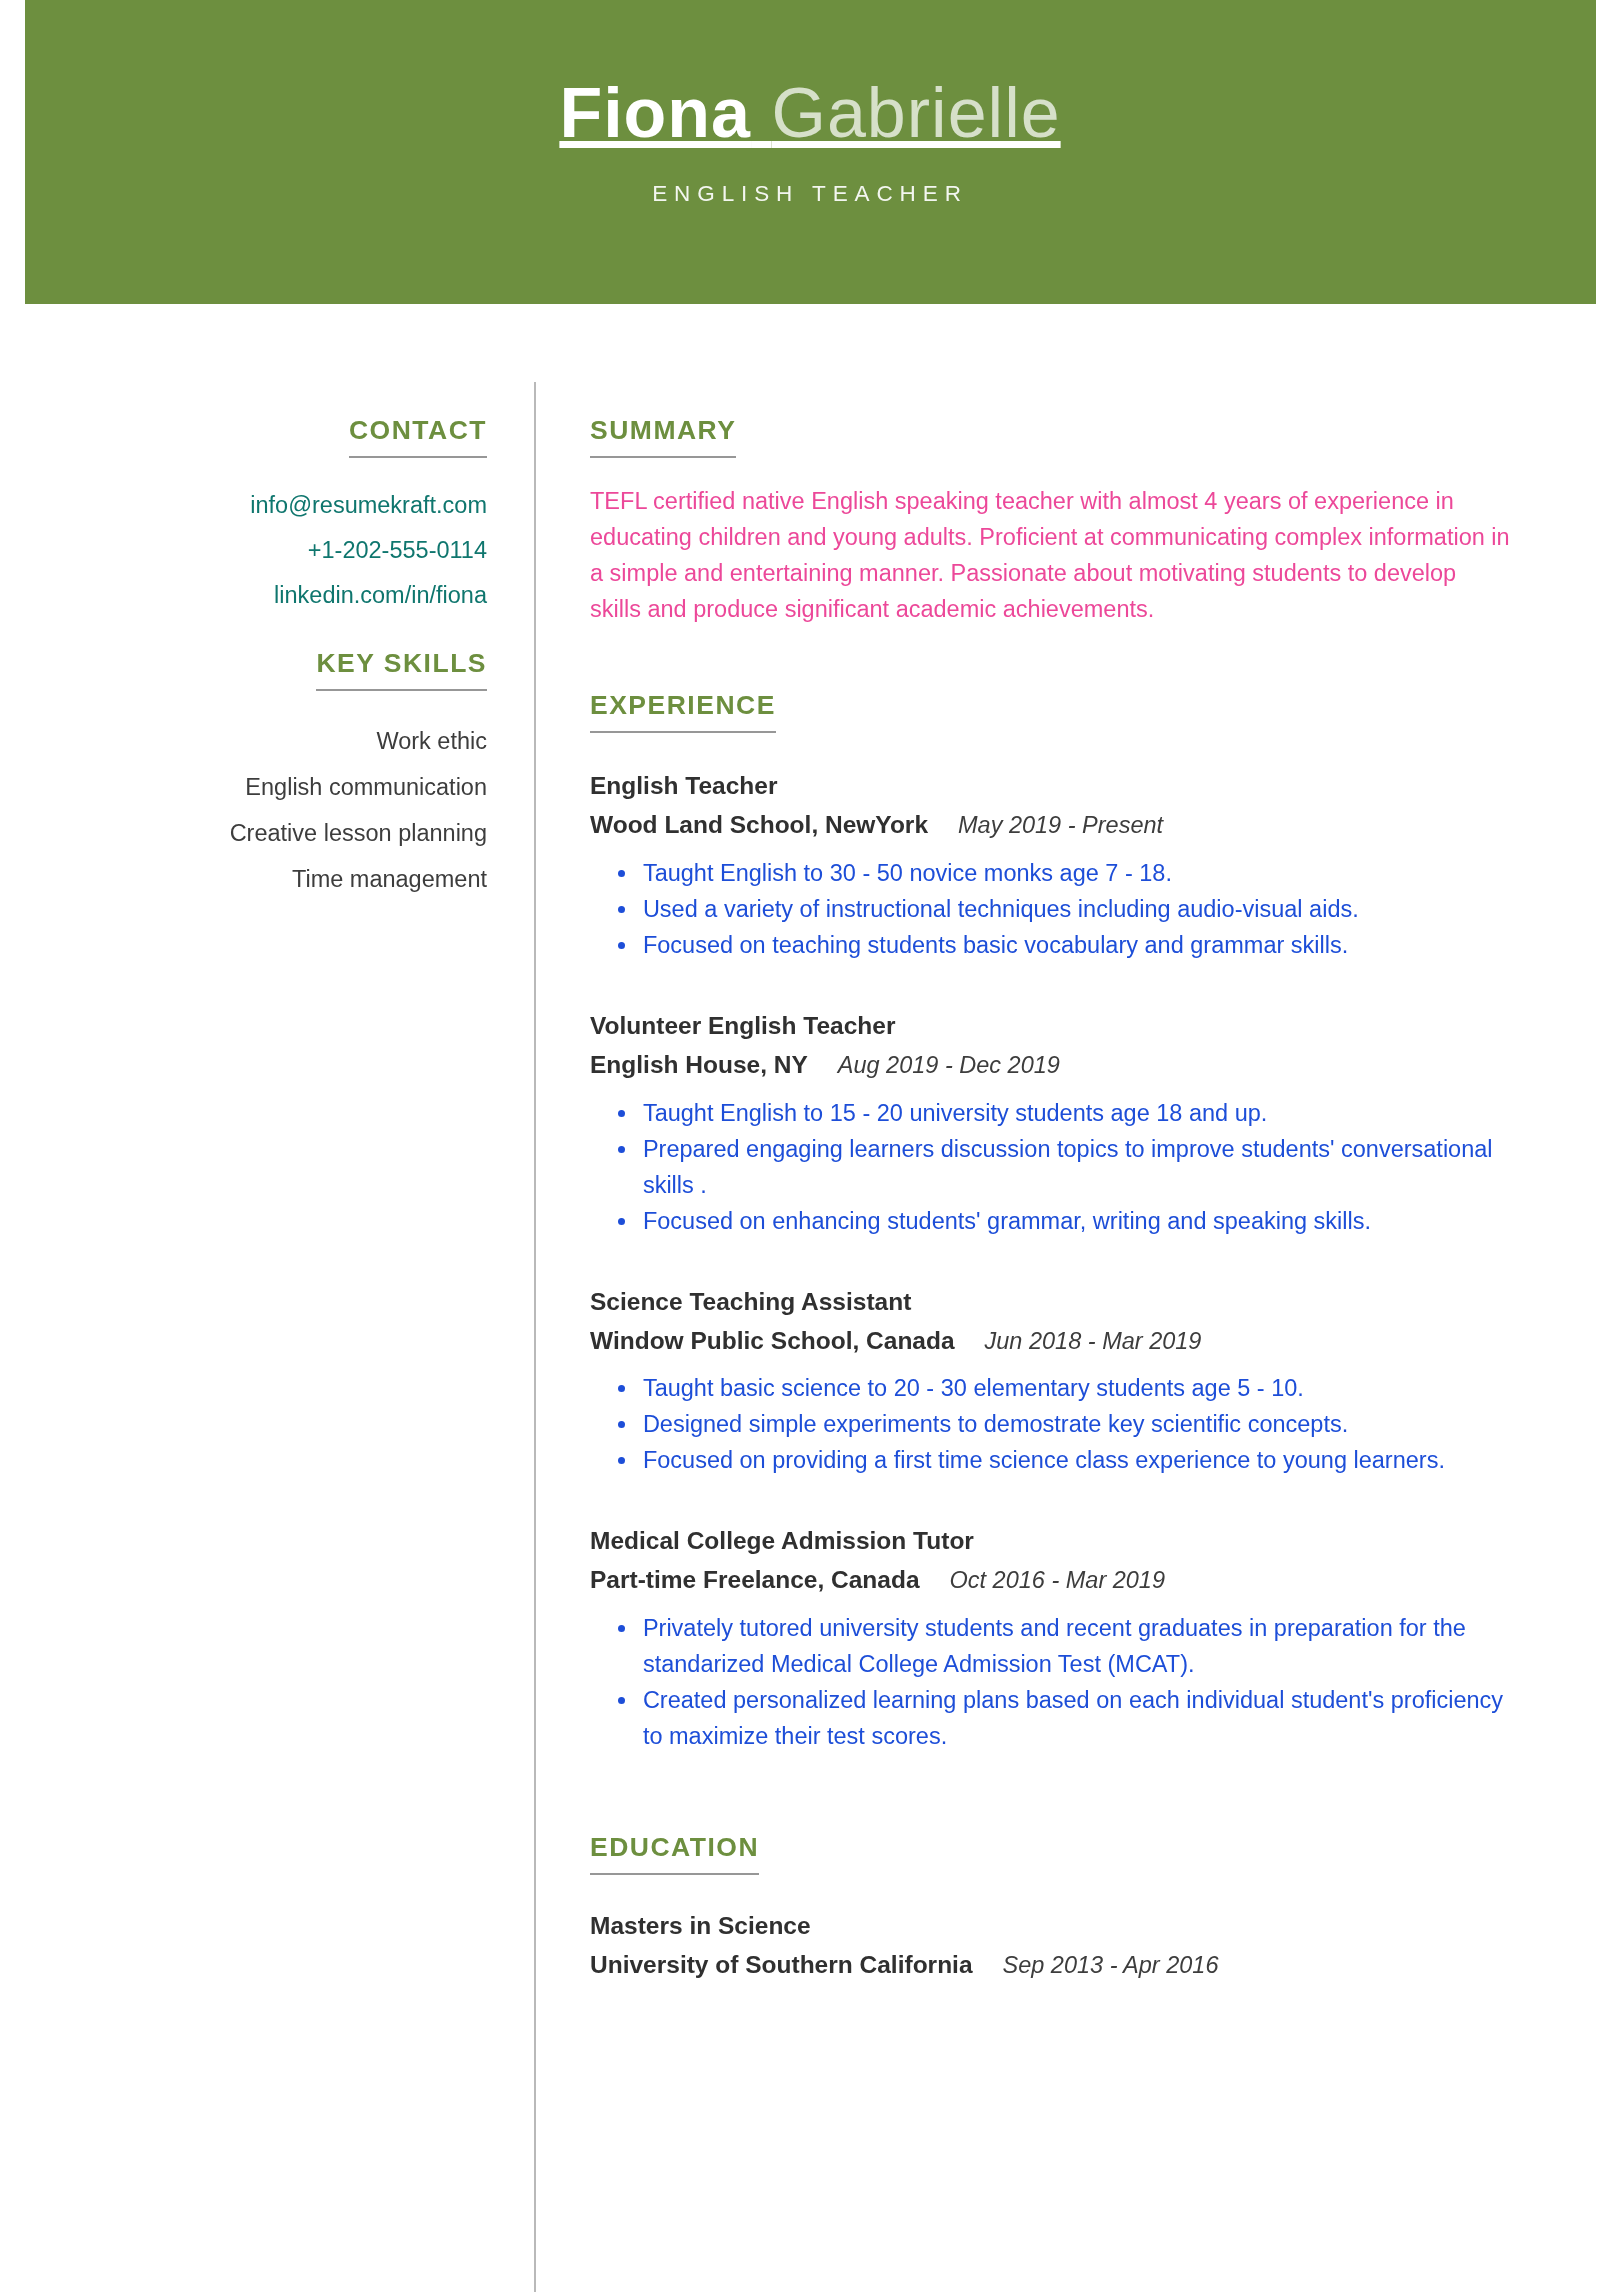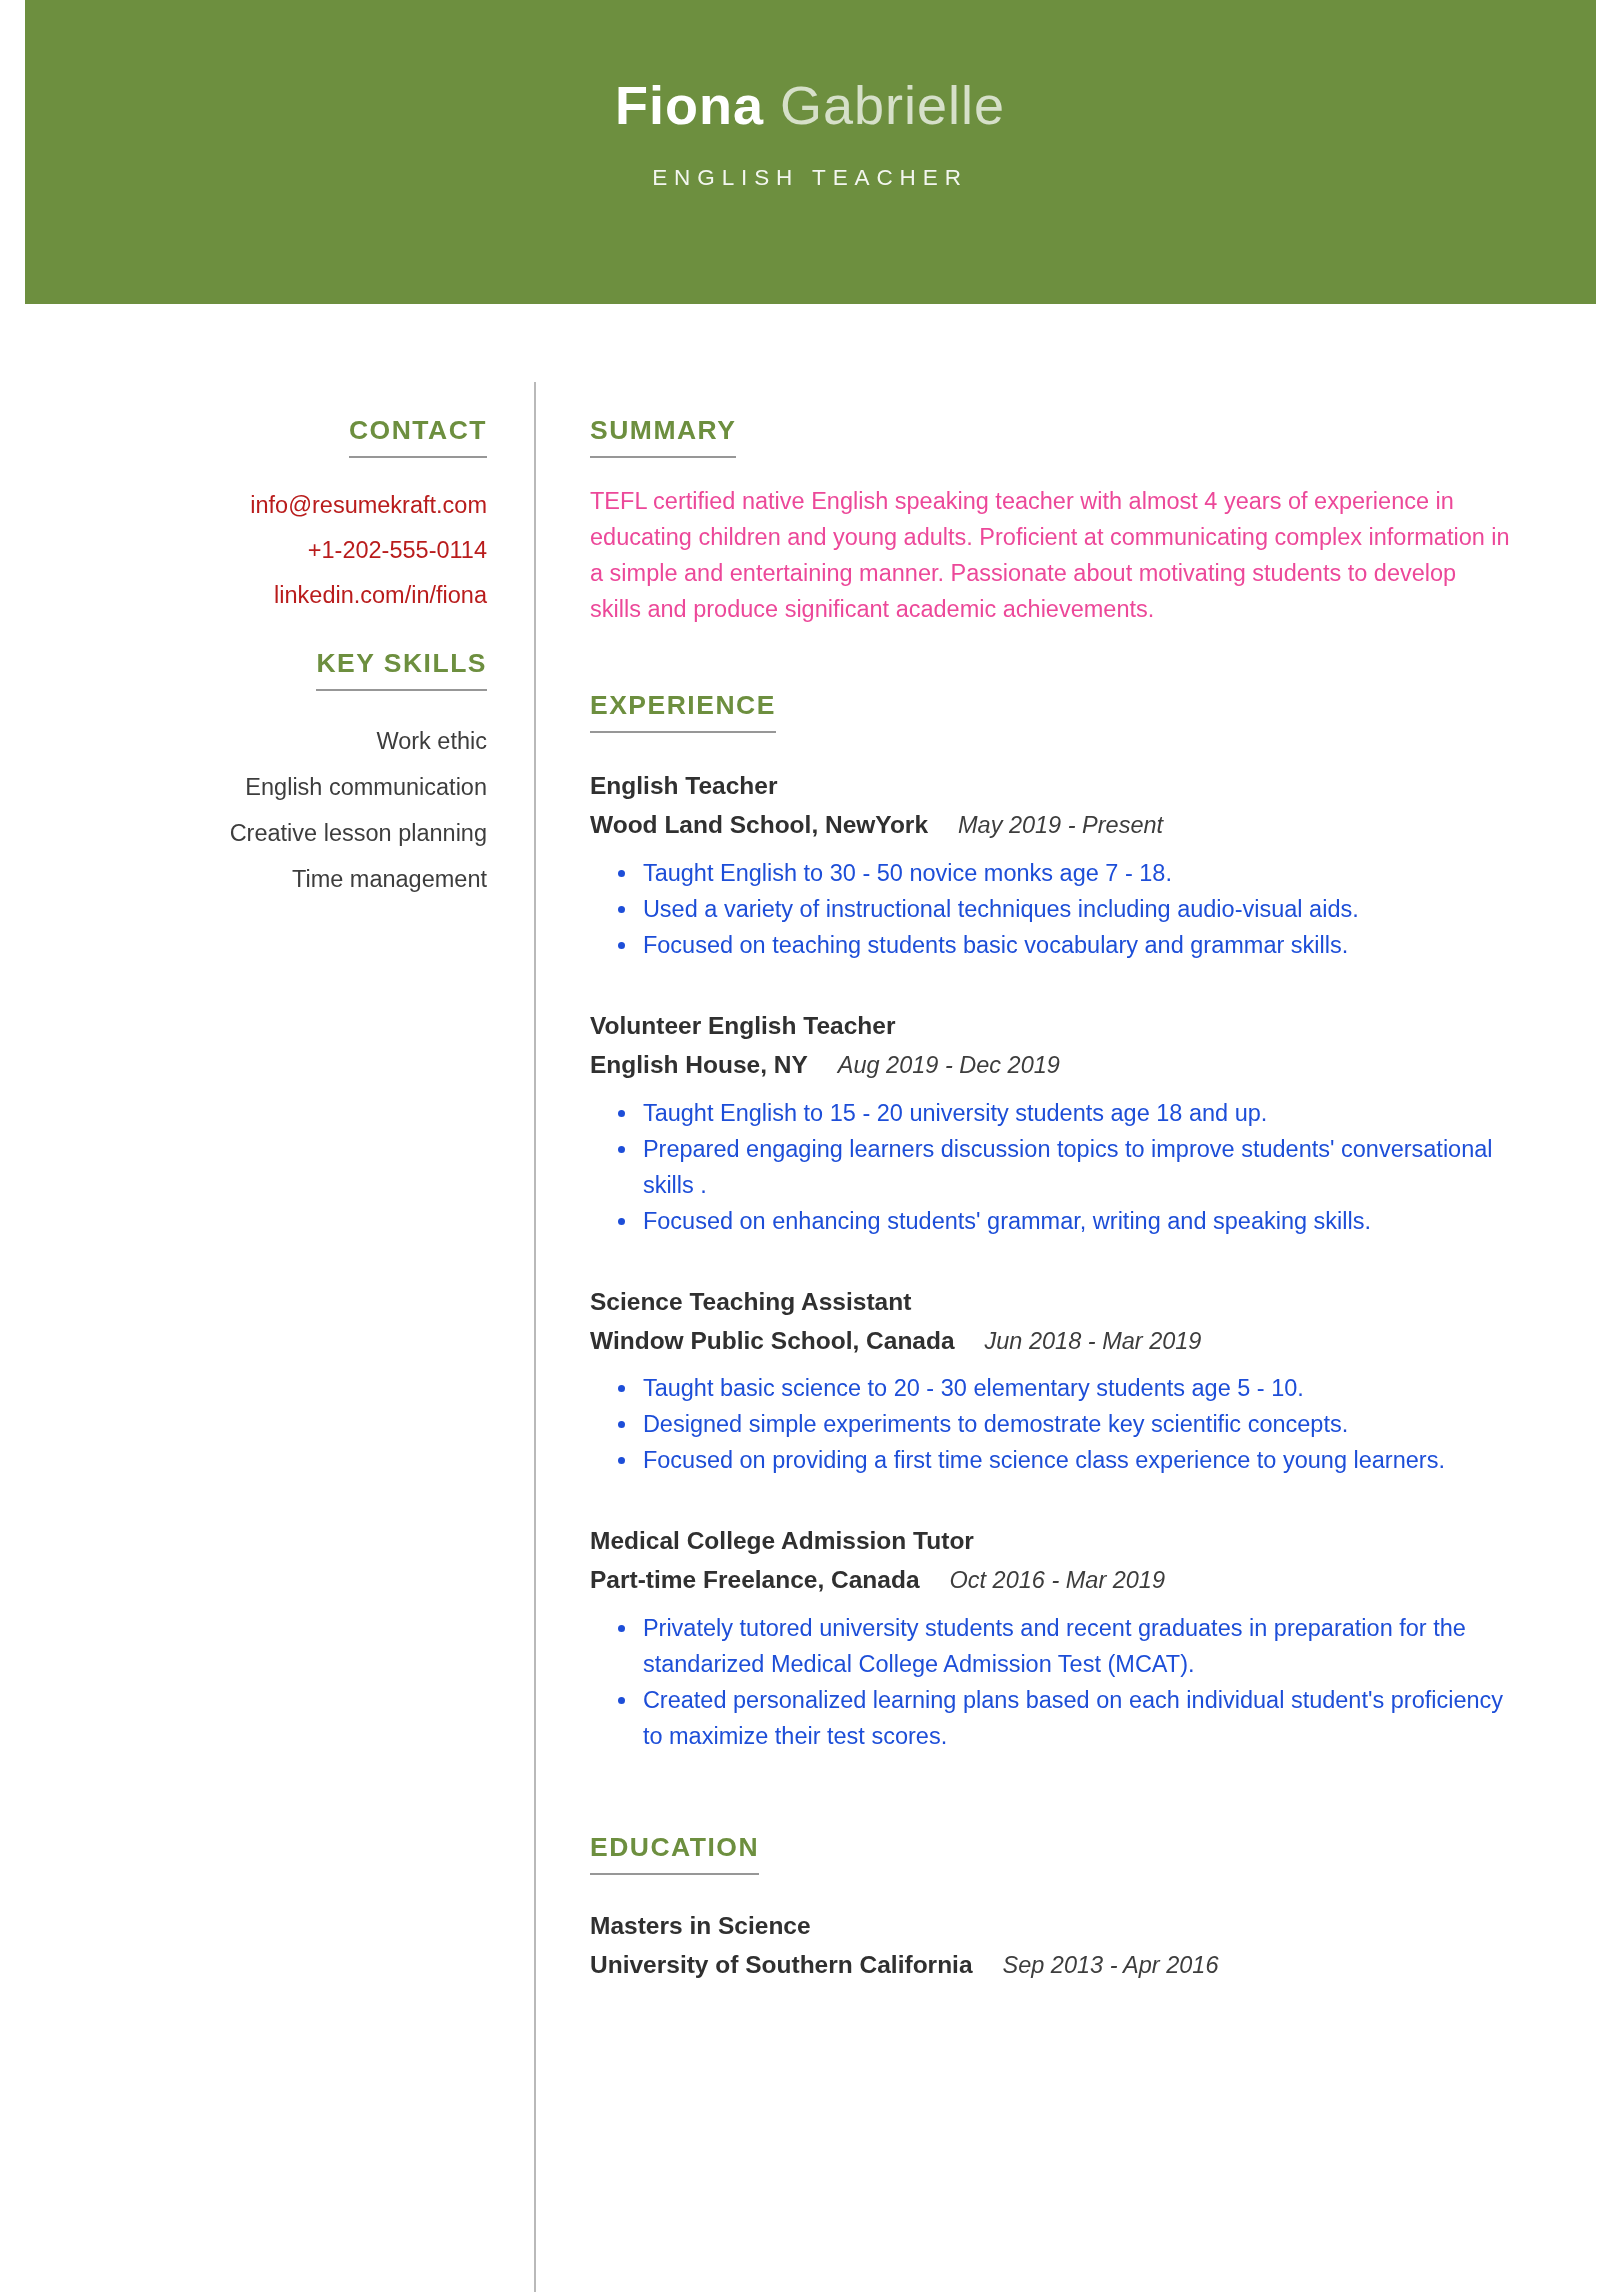--- a/index.html
+++ b/index.html
@@ -19,24 +19,25 @@
 
   
   .header-band {
     margin: 0 24.5px;
     height: 304px;
     background: #6d8f3f;
     text-align: center;
     padding-top: 78px;
   }
   .name {
-    font-size: 54px;
+    font-size: 70px;
     line-height: 1;
     color: #ffffff;
     letter-spacing: 1px;
+    text-decoration: underline;
   }
   .name .first { font-weight: 700; color: #ffffff; }
   .name .last  { font-weight: 400; color: rgba(255,255,255,0.72); }
   .header-role {
     margin-top: 33px;
     font-size: 22.5px;
     font-weight: 400;
     letter-spacing: 6.9px;
     color: rgba(255,255,255,0.92);
   }
@@ -70,21 +71,21 @@
     color: #6d8f3f;
     padding-bottom: 9.8px;
     border-bottom: 2px solid #979797;
   }
 
   
   .contact-list { margin-top: 25.5px; }
   .contact-list .item {
     font-size: 23.5px;
     line-height: 45px;
-    color: #b91c1c;
+    color: #0f766e;
   }
   .skills-section { margin-top: 30px; }
   .skills-list { margin-top: 27.4px; }
   .skills-list .item {
     font-size: 23.5px;
     line-height: 46px;
     color: #3d3d3d;
   }
 
   

